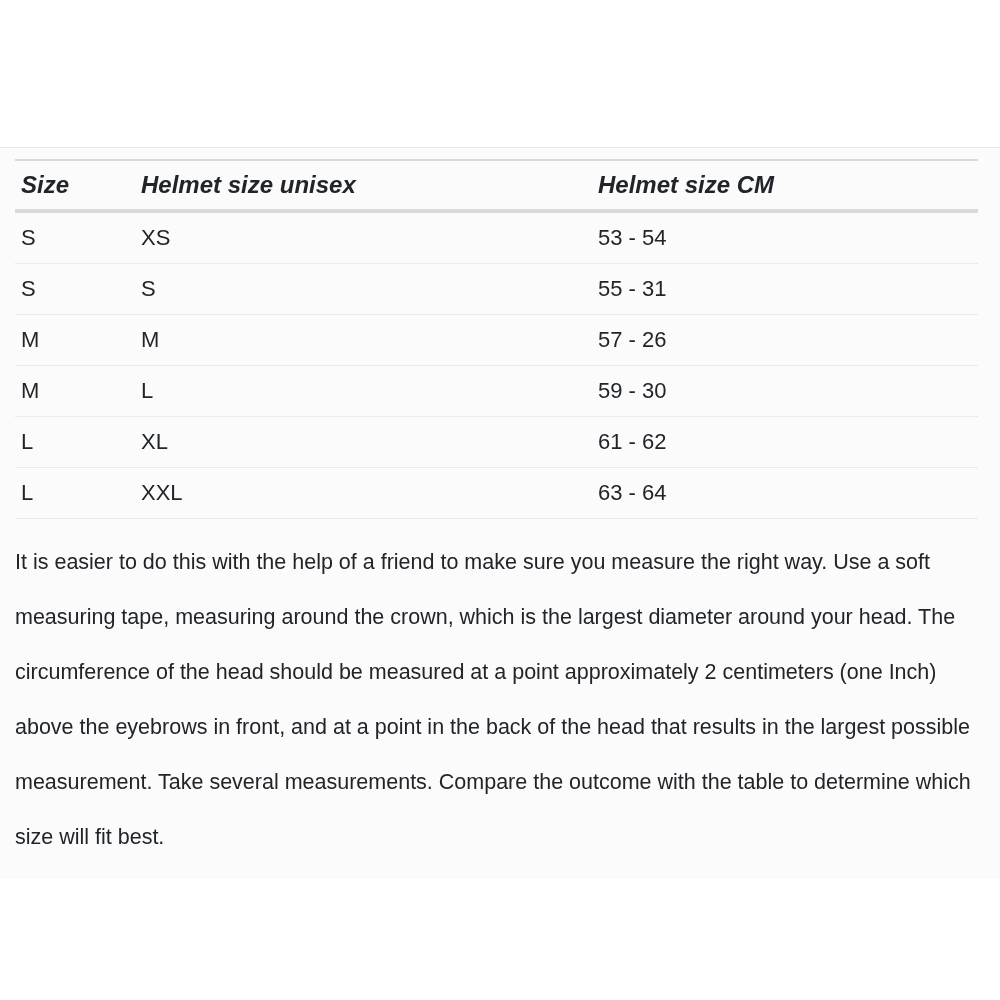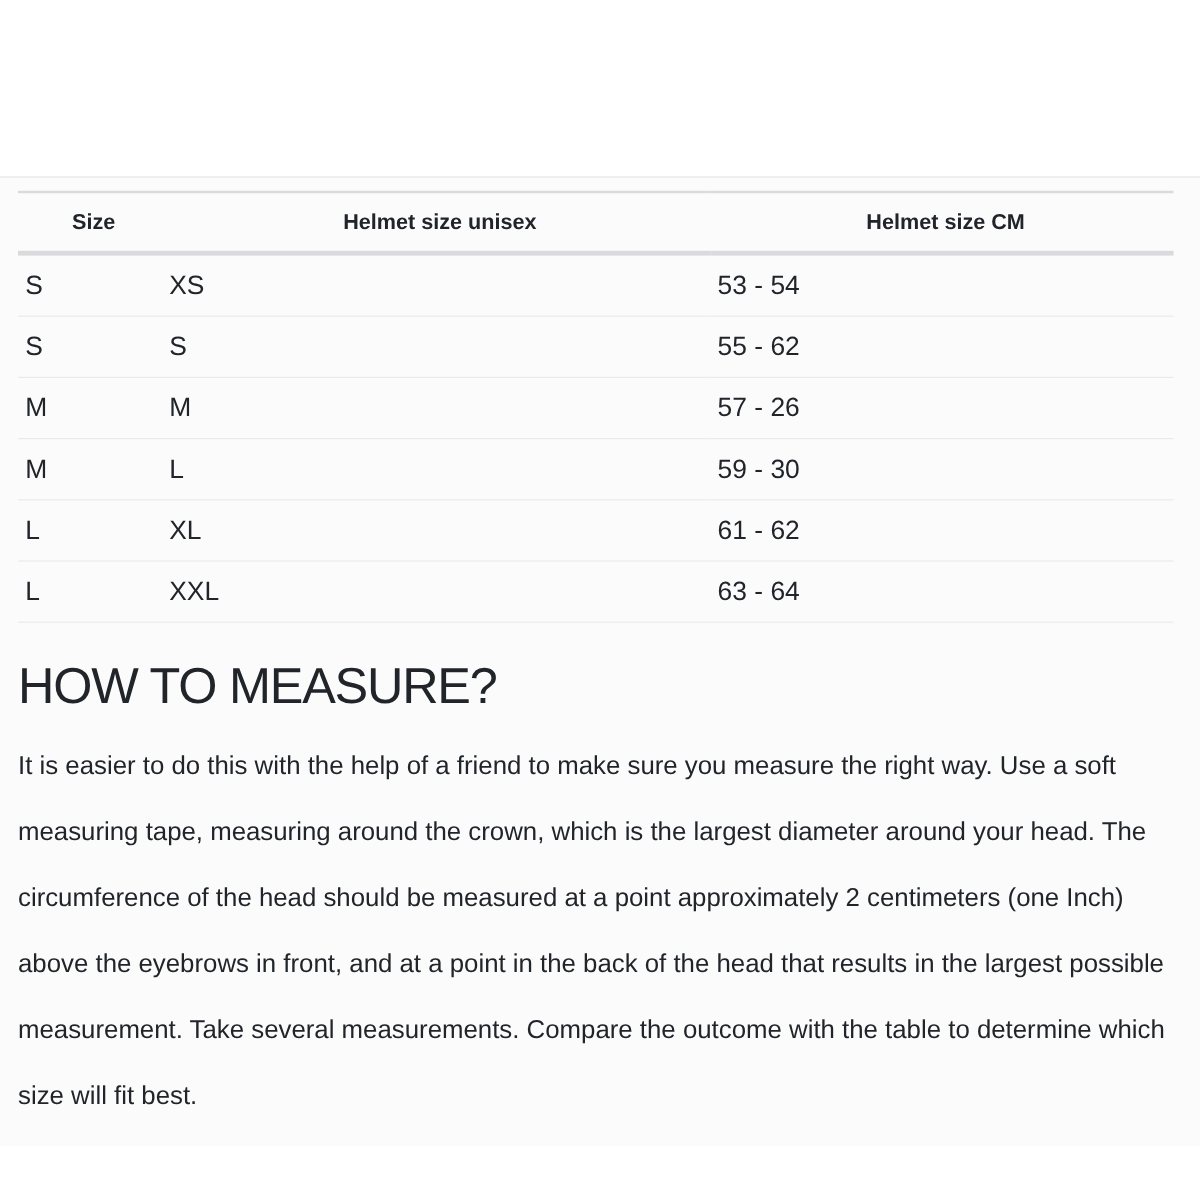--- a/index.html
+++ b/index.html
@@ -30,28 +30,29 @@
   .table-wrap { margin: 0 22px 0 15px; }
 
   table.size-chart {
     width: 100%;
     border-collapse: collapse;
     table-layout: fixed;
   }
   table.size-chart col.c1 { width: 120px; }
   table.size-chart col.c2 { width: 457px; }
   table.size-chart th {
-    font-size: 18px;
+    font-size: 24px;
     font-weight: 700;
     line-height: 26px;
-    text-align: center;
+    text-align: left;
     padding: 11px 0 11px 6px;
     border-top: 2px solid var(--border-medium);
     border-bottom: 4px solid var(--border-medium);
     white-space: nowrap;
+    font-style: italic;
   }
   table.size-chart td {
     font-size: 22px;
     line-height: 26px;
     padding: 12px 0 12px 6px;
     border-bottom: 1px solid var(--border-light);
     white-space: nowrap;
   }
 
   h2.how-to-measure {
@@ -92,21 +93,21 @@
         </thead>
         <tbody>
           <tr>
             <td>S</td>
             <td>XS</td>
             <td>53 - 54</td>
           </tr>
           <tr>
             <td>S</td>
             <td>S</td>
-            <td>55 - 62</td>
+            <td>55 - 31</td>
           </tr>
           <tr>
             <td>M</td>
             <td>M</td>
             <td>57 - 26</td>
           </tr>
           <tr>
             <td>M</td>
             <td>L</td>
             <td>59 - 30</td>
@@ -118,18 +119,17 @@
           </tr>
           <tr>
             <td>L</td>
             <td>XXL</td>
             <td>63 - 64</td>
           </tr>
         </tbody>
       </table>
     </div>
 
-    <h2 class="how-to-measure">HOW TO MEASURE?</h2>
 
     <p class="instructions">It is easier to do this with the help of a friend to make sure you measure the right way. Use a soft measuring tape, measuring around the crown, which is the largest diameter around your head. The circumference of the head should be measured at a point approximately 2 centimeters (one Inch) above the eyebrows in front, and at a point in the back of the head that results in the largest possible measurement. Take several measurements. Compare the outcome with the table to determine which size will fit best.</p>
 
   </section>
 </div>
 
 </body></html>

